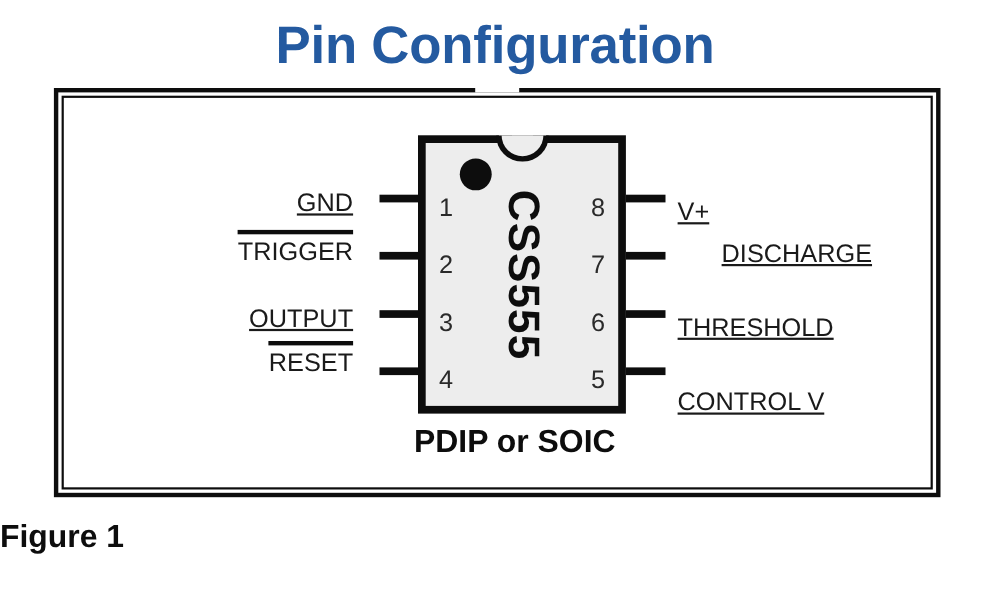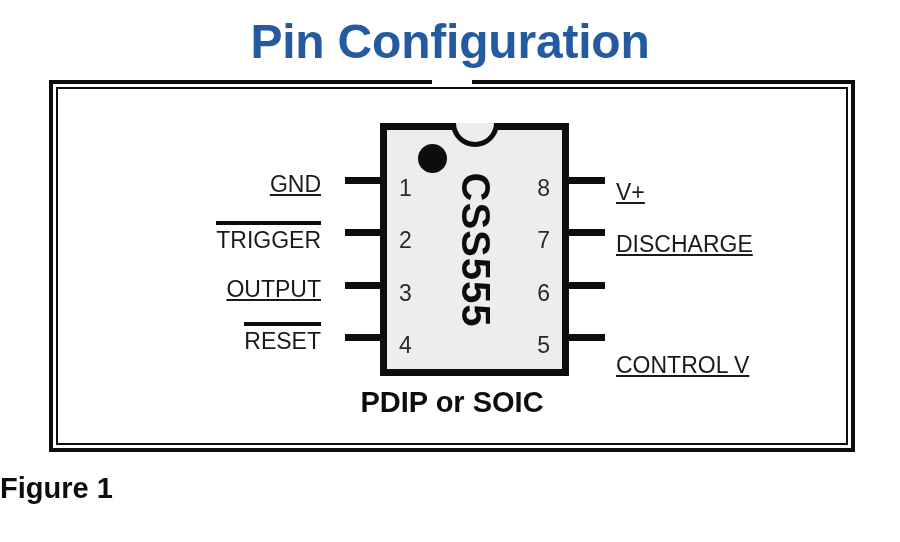--- a/index.html
+++ b/index.html
@@ -155,38 +155,38 @@
     text-align: right;
   }
   .pin-label.right {
     left: 563px;    
     text-align: left;
   }
   .pin-label .overline-text {
     display: inline-block;
     border-top: 4px solid #0d0d0d;
     padding-top: 4px;
-    margin-top: 12px;
   }
   .pin-label .plain-text {
     display: inline-block;
     padding-top: 8px;
     text-decoration: underline;
   }
 
   
   #package-caption {
     position: absolute;
     left: 0;
     top: 302px;
     width: 100%;
     text-align: center;
     font-size: 29px;
     font-weight: bold;
     color: #0d0d0d;
+    padding-left: 16px;
   }
 
   
   #figure-caption {
     position: absolute;
     left: 0;
     top: 472px;
     width: 900px;
     font-size: 29px;
     font-weight: bold;
@@ -240,22 +240,25 @@
     <div class="pin-label left" style="top: 186px;">
       <span class="plain-text">OUTPUT</span>
     </div>
     <div class="pin-label left" style="top: 226px;">
       <span class="overline-text">RESET</span>
     </div>
 
     <div class="pin-label right" style="top: 89px;">
       <span class="plain-text">V+</span>
     </div>
-    <div class="pin-label right" style="top: 141px;">
+    <div class="pin-label right" style="top: 127px; margin-left: 40px;">
       <span class="plain-text">DISCHARGE</span>
+    </div>
+    <div class="pin-label right" style="top: 194px;">
+      <span class="plain-text">THRESHOLD</span>
     </div>
     <div class="pin-label right" style="top: 246px; margin-top: 16px;">
       <span class="plain-text">CONTROL V</span>
     </div>
 
     <div id="package-caption">PDIP or SOIC</div>
   </div>
 </div>
 
 <div id="figure-caption">Figure 1</div>

